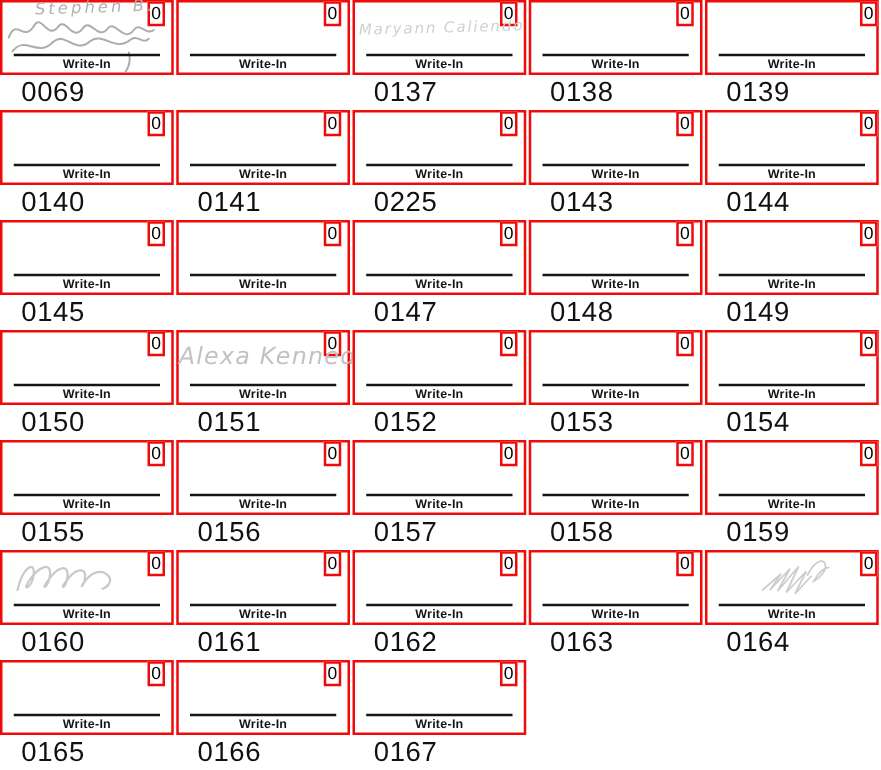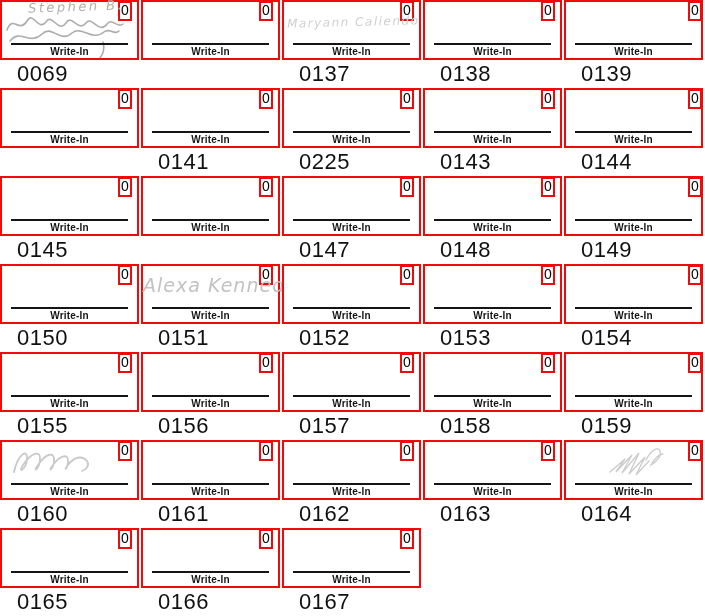--- a/index.html
+++ b/index.html
@@ -99,20 +99,21 @@
         <div class="num">0139</div>
       </div>
     </div>
     <div class="row">
       <div class="cellwrap">
         <div class="cell">
           <div class="counter">0</div>
           <div class="wline"></div>
           <div class="wlabel">Write-In</div>
         </div>
+        <div class="num">0140</div>
       </div>
       <div class="cellwrap">
         <div class="cell">
           <div class="counter">0</div>
           <div class="wline"></div>
           <div class="wlabel">Write-In</div>
         </div>
         <div class="num">0141</div>
       </div>
       <div class="cellwrap">

